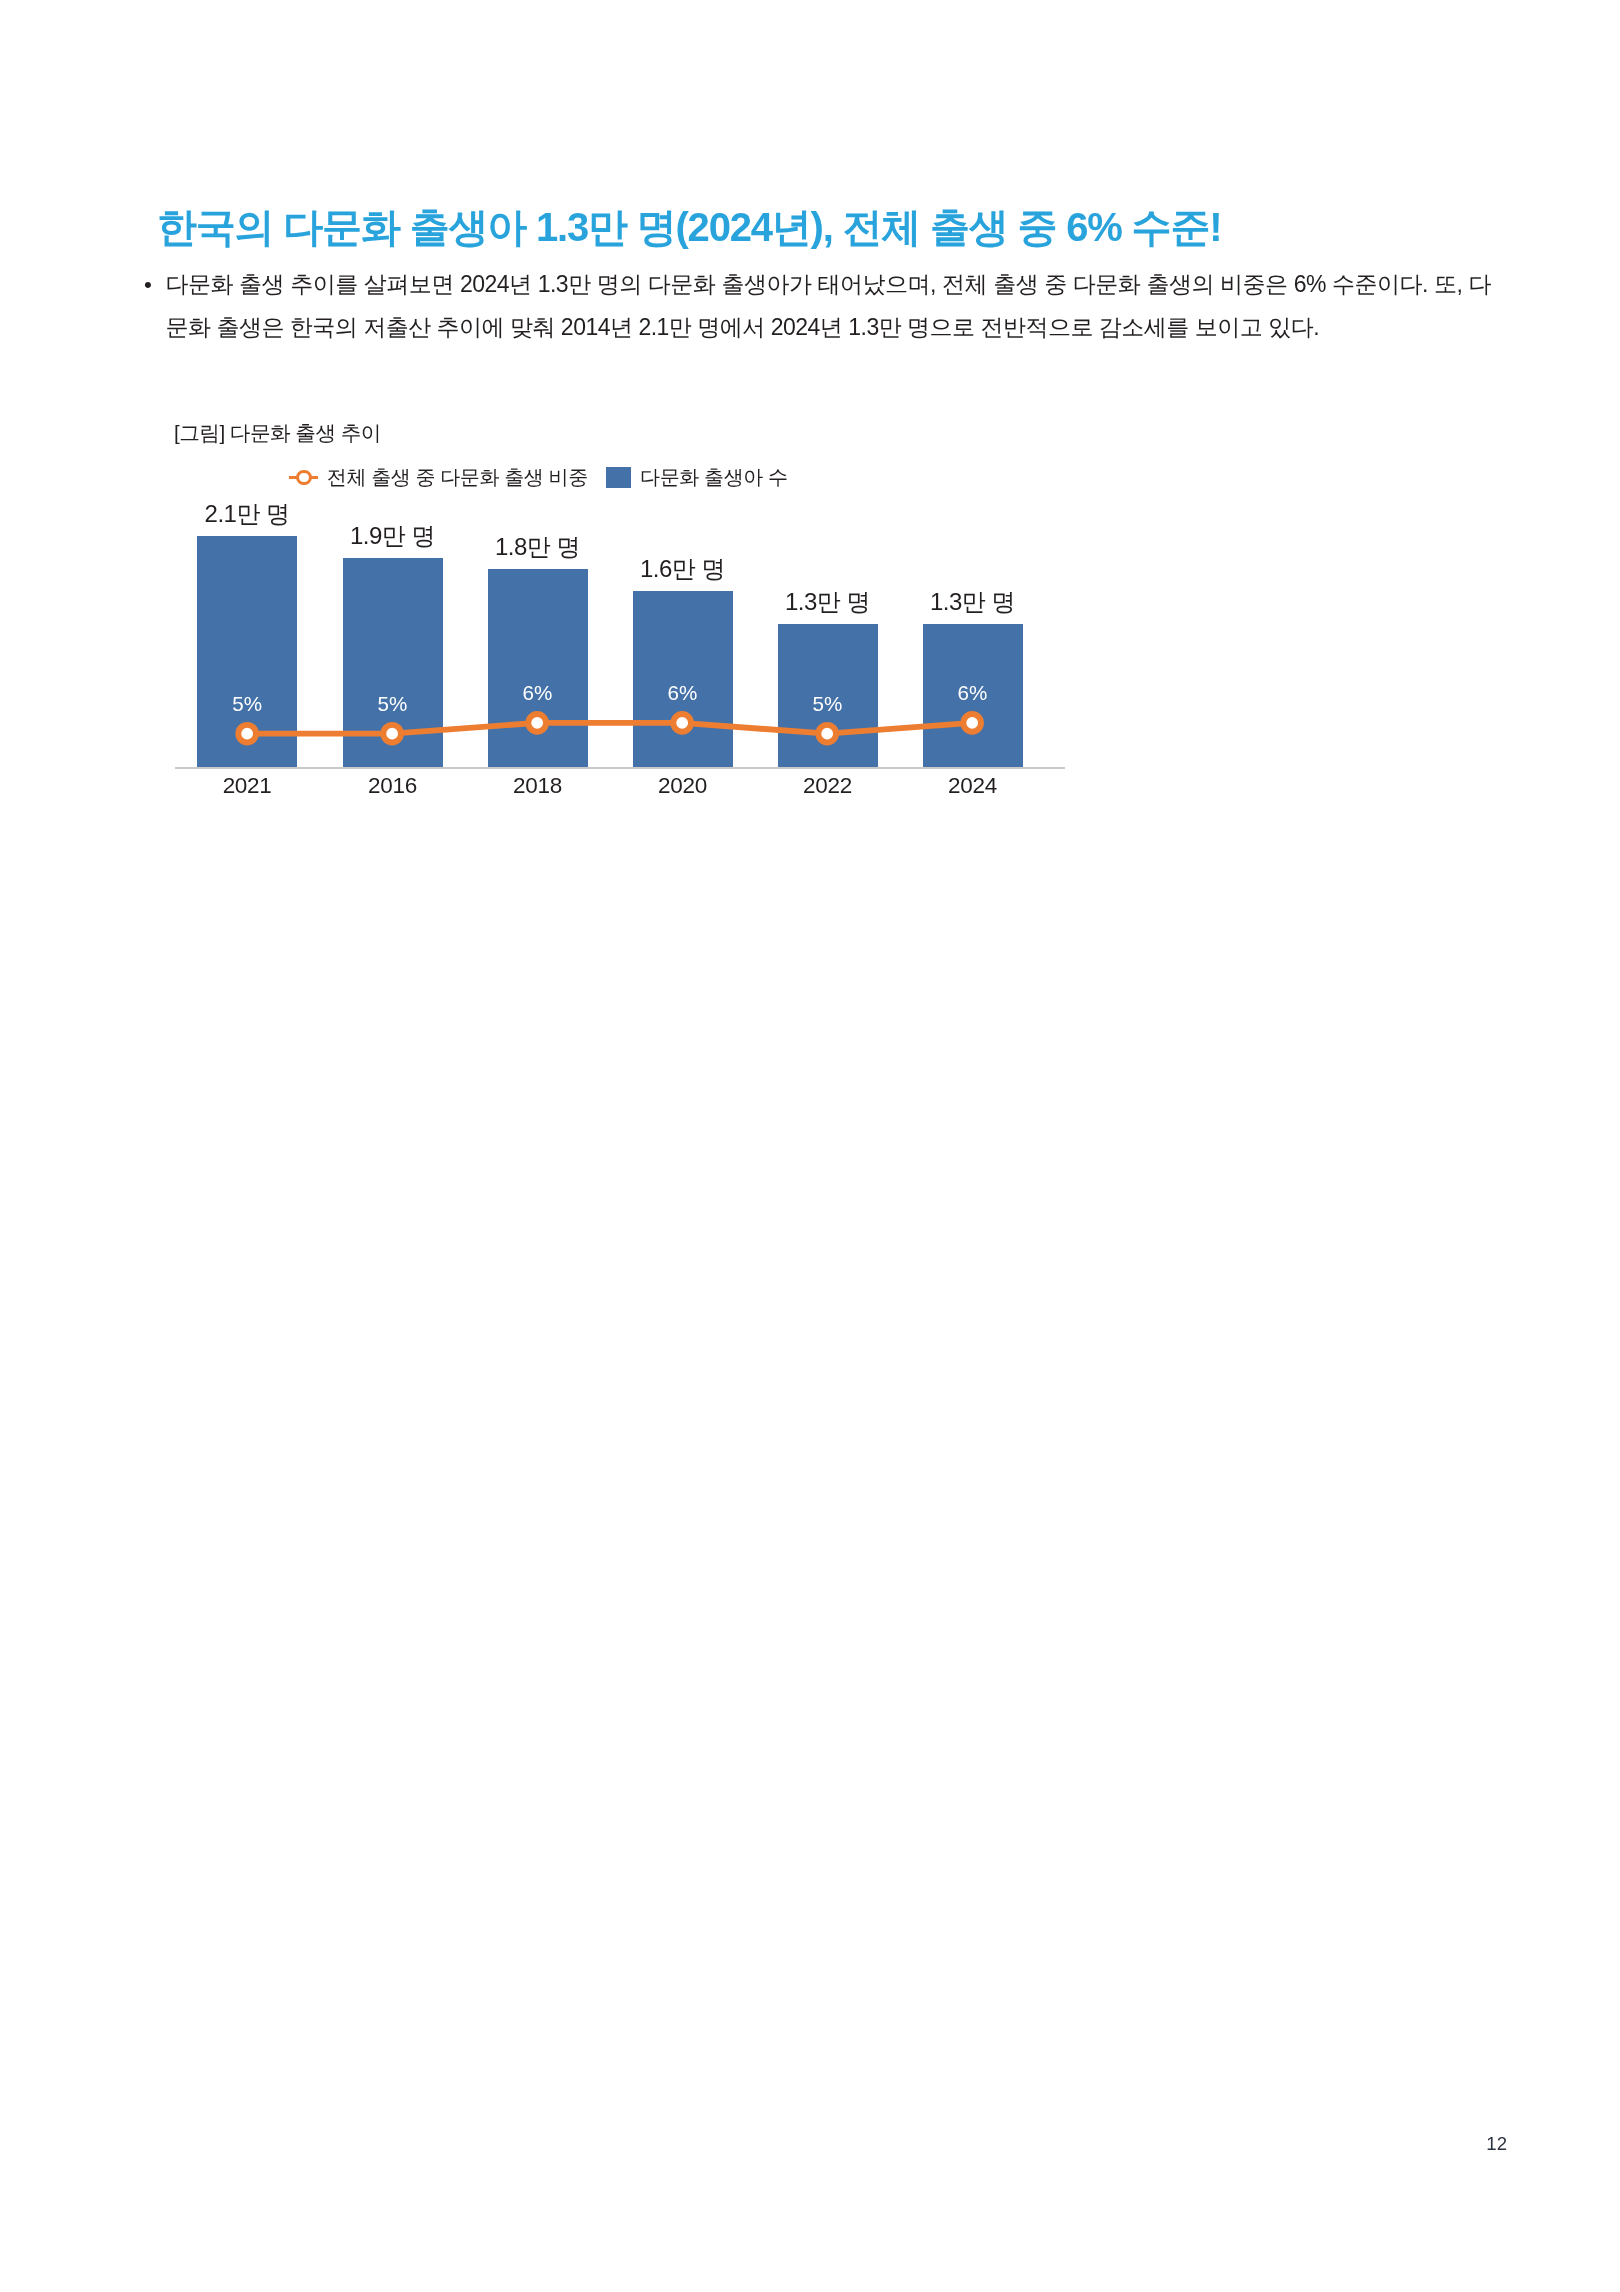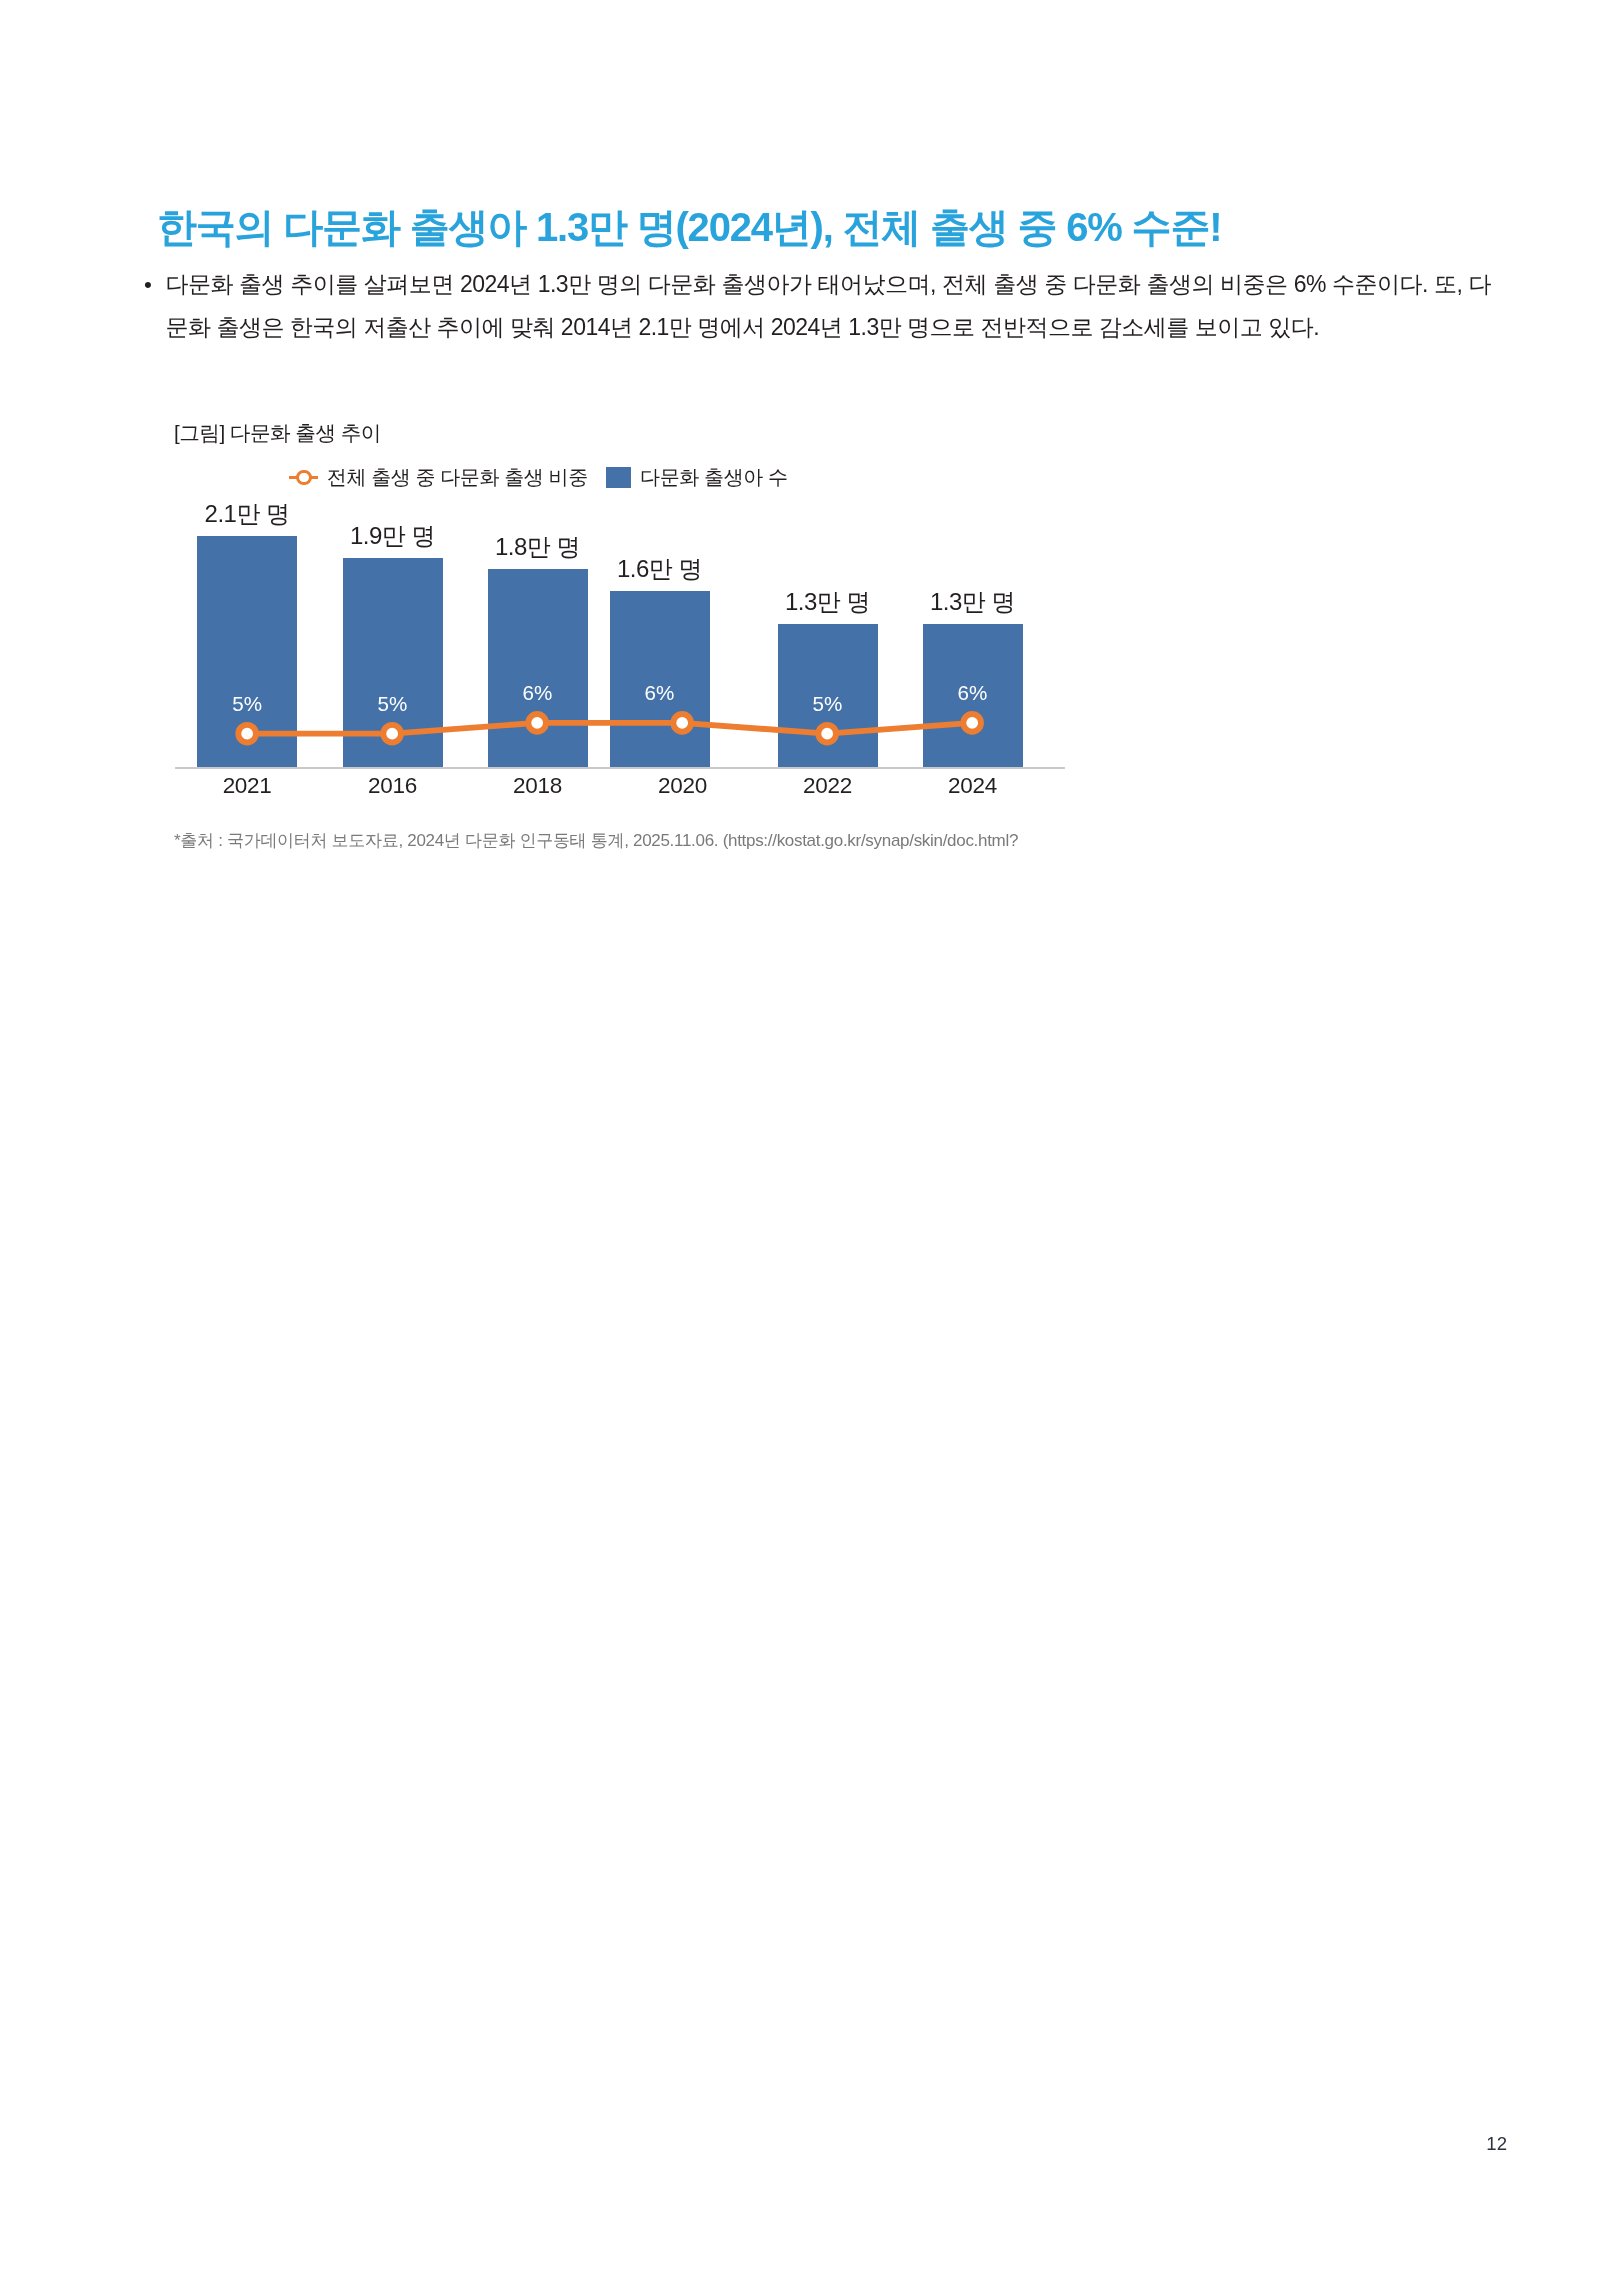--- a/index.html
+++ b/index.html
@@ -272,21 +272,21 @@
         <div class="bar" style="height: 209px;"></div>
         <div class="pct-label" style="bottom: 51px;">5%</div>
       </div>
 
       <div class="bar-slot" style="left:308px;">
         <div class="bar-value" style="bottom: 204px;">1.8만 명</div>
         <div class="bar" style="height: 198px;"></div>
         <div class="pct-label" style="bottom: 62px;">6%</div>
       </div>
 
-      <div class="bar-slot" style="left:430px;">
+      <div class="bar-slot" style="left:453px;">
         <div class="bar-value" style="bottom: 182px;">1.6만 명</div>
         <div class="bar" style="height: 176px;"></div>
         <div class="pct-label" style="bottom: 62px;">6%</div>
       </div>
 
       <div class="bar-slot" style="left:598px;">
         <div class="bar-value" style="bottom: 149px;">1.3만 명</div>
         <div class="bar" style="height: 143px;"></div>
         <div class="pct-label" style="bottom: 51px;">5%</div>
       </div>
@@ -315,19 +315,18 @@
       <span class="xtick" style="left:163px;">2016</span>
       <span class="xtick" style="left:308px;">2018</span>
       <span class="xtick" style="left:453px;">2020</span>
       <span class="xtick" style="left:598px;">2022</span>
       <span class="xtick" style="left:743px;">2024</span>
     </div>
 
   </div>
 
   <div id="source-note">
-    <span class="src-line">*출처 : 국가데이터처 보도자료, 2024년 다문화 인구동태 통계, 2025.11.06. (https://kostat.go.kr/synap/skin/doc.html?</span>
   </div>
 
   <div id="page-number">12</div>
 
 </div>
 
 
 </body></html>

